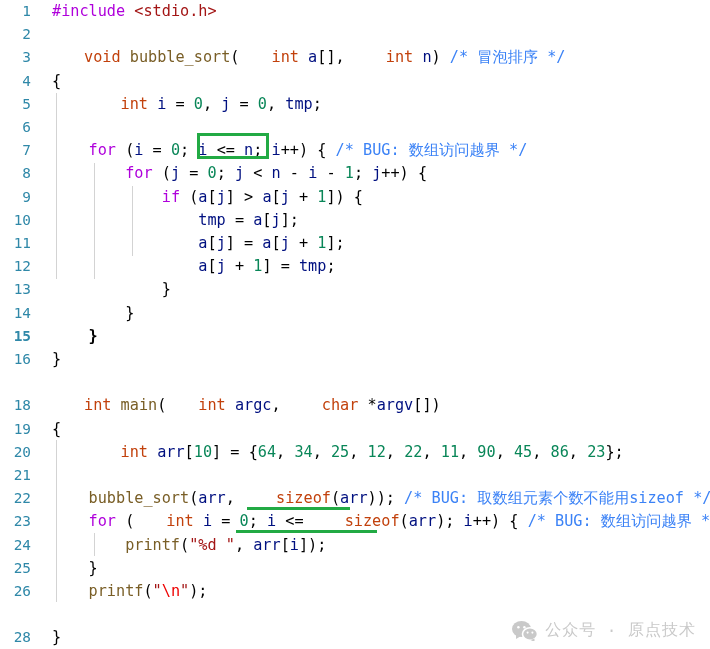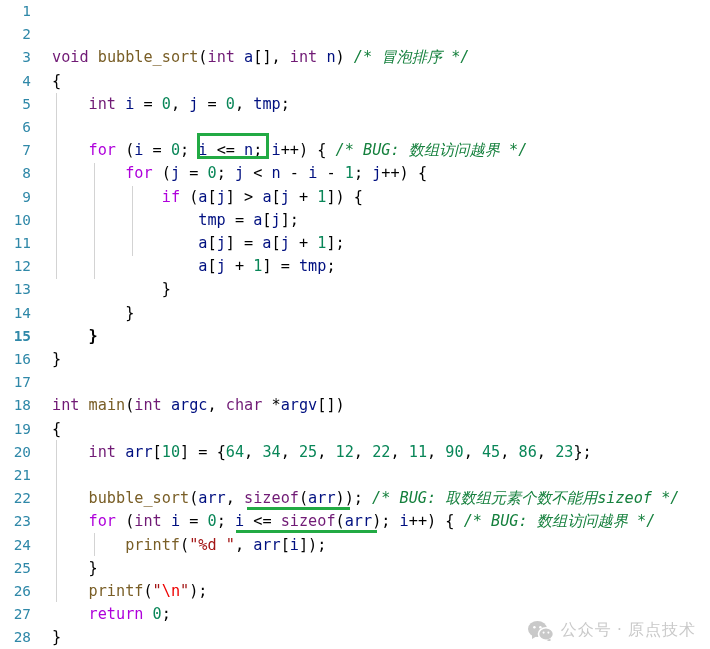--- a/index.html
+++ b/index.html
@@ -48,30 +48,30 @@
   }
 
   .code-text {
     position: absolute;
     left: 52px;
     top: 0;
     white-space: pre;
   }
 
   
-  .kw      { color: #701a75; }   
+  .kw      { color: #c2410c; margin-left: 32px; }   
   .ctl     { color: #af00db; }   
   .pre     { color: #af00db; }   
   .hdr     { color: #a31515; }   
   .fn      { color: #795e26; }   
   .var     { color: #001080; }   
   .num     { color: #098658; }   
   .str     { color: #a31515; }   
   .esc     { color: #ee0000; }   
-  .cmt     { color: #15803d; font-style: italic; }   
+  .cmt     { color: #3b82f6; }   
   .op      { color: #000000; }   
 
   
   .guide {
     position: absolute;
     width: 1px;
     background: #d3d3d3;
   }
 
   
@@ -92,59 +92,57 @@
 
   
   .watermark {
     position: absolute;
     right: 14px;
     bottom: 8px;
     display: flex;
     align-items: center;
     gap: 7px;
     color: #c9c9c9;
-    font-family: Liberation Serif, serif;
+    font-family: Liberation Mono, monospace;
     font-size: 16px;
     letter-spacing: 1px;
     user-select: none;
   }
   .watermark .wm-icon { display: block; }
 </style>
 </head>
 <body>
 
 <div id="editor">
   <div class="code-area" id="code-area">
-      <div class="line" style="position: absolute; left: 0px; top: 0px; width: 710px;"><span class="gutter-num">1</span></div>
+      <div class="line" style="position: absolute; left: 0px; top: 0px; width: 710px;"><span class="gutter-num">1</span><span class="code-text"><span class="pre">#include</span><span class="op"> </span><span class="hdr">&lt;stdio.h&gt;</span></span></div>
       <div class="line" style="position: absolute; left: 0px; top: 23.2px; width: 710px;"><span class="gutter-num">2</span><span class="code-text"></span></div>
       <div class="line" style="position: absolute; left: 0px; top: 46.4px; width: 710px;"><span class="gutter-num">3</span><span class="code-text"><span class="kw">void</span><span class="op"> </span><span class="fn">bubble_sort</span><span class="op">(</span><span class="kw">int</span><span class="op"> </span><span class="var">a</span><span class="op">[], </span><span class="kw">int</span><span class="op"> </span><span class="var">n</span><span class="op">) </span><span class="cmt">/* 冒泡排序 */</span></span></div>
       <div class="line" style="position: absolute; left: 0px; top: 69.6px; width: 710px;"><span class="gutter-num">4</span><span class="code-text"><span class="op">{</span></span></div>
       <div class="line" style="position: absolute; left: 0px; top: 92.8px; width: 710px;"><span class="gutter-num">5</span><span class="code-text"><span class="op">    </span><span class="kw">int</span><span class="op"> </span><span class="var">i</span><span class="op"> = </span><span class="num">0</span><span class="op">, </span><span class="var">j</span><span class="op"> = </span><span class="num">0</span><span class="op">, </span><span class="var">tmp</span><span class="op">;</span></span></div>
       <div class="line" style="position: absolute; left: 0px; top: 116px; width: 710px;"><span class="gutter-num">6</span><span class="code-text"></span></div>
       <div class="line" style="position: absolute; left: 0px; top: 139.2px; width: 710px;"><span class="gutter-num">7</span><span class="code-text"><span class="op">    </span><span class="ctl">for</span><span class="op"> (</span><span class="var">i</span><span class="op"> = </span><span class="num">0</span><span class="op">; </span><span class="var">i</span><span class="op"> &lt;= </span><span class="var">n</span><span class="op">; </span><span class="var">i</span><span class="op">++) { </span><span class="cmt">/* BUG: 数组访问越界 */</span></span></div>
       <div class="line" style="position: absolute; left: 0px; top: 162.4px; width: 710px;"><span class="gutter-num">8</span><span class="code-text"><span class="op">        </span><span class="ctl">for</span><span class="op"> (</span><span class="var">j</span><span class="op"> = </span><span class="num">0</span><span class="op">; </span><span class="var">j</span><span class="op"> &lt; </span><span class="var">n</span><span class="op"> - </span><span class="var">i</span><span class="op"> - </span><span class="num">1</span><span class="op">; </span><span class="var">j</span><span class="op">++) {</span></span></div>
       <div class="line" style="position: absolute; left: 0px; top: 185.6px; width: 710px;"><span class="gutter-num">9</span><span class="code-text"><span class="op">            </span><span class="ctl">if</span><span class="op"> (</span><span class="var">a</span><span class="op">[</span><span class="var">j</span><span class="op">] &gt; </span><span class="var">a</span><span class="op">[</span><span class="var">j</span><span class="op"> + </span><span class="num">1</span><span class="op">]) {</span></span></div>
       <div class="line" style="position: absolute; left: 0px; top: 208.8px; width: 710px;"><span class="gutter-num">10</span><span class="code-text"><span class="op">                </span><span class="var">tmp</span><span class="op"> = </span><span class="var">a</span><span class="op">[</span><span class="var">j</span><span class="op">];</span></span></div>
       <div class="line" style="position: absolute; left: 0px; top: 232px; width: 710px;"><span class="gutter-num">11</span><span class="code-text"><span class="op">                </span><span class="var">a</span><span class="op">[</span><span class="var">j</span><span class="op">] = </span><span class="var">a</span><span class="op">[</span><span class="var">j</span><span class="op"> + </span><span class="num">1</span><span class="op">];</span></span></div>
       <div class="line" style="position: absolute; left: 0px; top: 255.2px; width: 710px;"><span class="gutter-num">12</span><span class="code-text"><span class="op">                </span><span class="var">a</span><span class="op">[</span><span class="var">j</span><span class="op"> + </span><span class="num">1</span><span class="op">] = </span><span class="var">tmp</span><span class="op">;</span></span></div>
       <div class="line" style="position: absolute; left: 0px; top: 278.4px; width: 584px;"><span class="gutter-num">13</span><span class="code-text"><span class="op">            }</span></span></div>
       <div class="line" style="position: absolute; left: 0px; top: 301.6px; width: 605px;"><span class="gutter-num">14</span><span class="code-text"><span class="op">        }</span></span></div>
       <div class="line" style="position: absolute; left: 0px; top: 324.8px; width: 710px; font-weight: bold;"><span class="gutter-num">15</span><span class="code-text"><span class="op">    }</span></span></div>
       <div class="line" style="position: absolute; left: 0px; top: 348px; width: 710px;"><span class="gutter-num">16</span><span class="code-text"><span class="op">}</span></span></div>
-      <div class="line" style="position: absolute; left: 0px; top: 371.2px; width: 710px;"><span class="gutter-num">17</span><span class="code-text"></span></div>
       <div class="line" style="position: absolute; left: 0px; top: 394.4px; width: 710px;"><span class="gutter-num">18</span><span class="code-text"><span class="kw">int</span><span class="op"> </span><span class="fn">main</span><span class="op">(</span><span class="kw">int</span><span class="op"> </span><span class="var">argc</span><span class="op">, </span><span class="kw">char</span><span class="op"> *</span><span class="var">argv</span><span class="op">[])</span></span></div>
       <div class="line" style="position: absolute; left: 0px; top: 417.6px; width: 710px; padding-left: 48px;"><span class="gutter-num">19</span><span class="code-text"><span class="op">{</span></span></div>
       <div class="line" style="position: absolute; left: 0px; top: 440.8px; width: 710px;"><span class="gutter-num">20</span><span class="code-text"><span class="op">    </span><span class="kw">int</span><span class="op"> </span><span class="var">arr</span><span class="op">[</span><span class="num">10</span><span class="op">] = {</span><span class="num">64</span><span class="op">, </span><span class="num">34</span><span class="op">, </span><span class="num">25</span><span class="op">, </span><span class="num">12</span><span class="op">, </span><span class="num">22</span><span class="op">, </span><span class="num">11</span><span class="op">, </span><span class="num">90</span><span class="op">, </span><span class="num">45</span><span class="op">, </span><span class="num">86</span><span class="op">, </span><span class="num">23</span><span class="op">};</span></span></div>
       <div class="line" style="position: absolute; left: 0px; top: 464px; width: 658px;"><span class="gutter-num">21</span><span class="code-text"></span></div>
       <div class="line" style="position: absolute; left: 0px; top: 487.2px; width: 710px;"><span class="gutter-num">22</span><span class="code-text"><span class="op">    </span><span class="fn">bubble_sort</span><span class="op">(</span><span class="var">arr</span><span class="op">, </span><span class="kw">sizeof</span><span class="op">(</span><span class="var">arr</span><span class="op">)); </span><span class="cmt">/* BUG: 取数组元素个数不能用sizeof */</span></span></div>
       <div class="line" style="position: absolute; left: 0px; top: 510.4px; width: 710px;"><span class="gutter-num">23</span><span class="code-text"><span class="op">    </span><span class="ctl">for</span><span class="op"> (</span><span class="kw">int</span><span class="op"> </span><span class="var">i</span><span class="op"> = </span><span class="num">0</span><span class="op">; </span><span class="var">i</span><span class="op"> &lt;= </span><span class="kw">sizeof</span><span class="op">(</span><span class="var">arr</span><span class="op">); </span><span class="var">i</span><span class="op">++) { </span><span class="cmt">/* BUG: 数组访问越界 */</span></span></div>
       <div class="line" style="position: absolute; left: 0px; top: 533.6px; width: 710px;"><span class="gutter-num">24</span><span class="code-text"><span class="op">        </span><span class="fn">printf</span><span class="op">(</span><span class="str">"%d "</span><span class="op">, </span><span class="var">arr</span><span class="op">[</span><span class="var">i</span><span class="op">]);</span></span></div>
       <div class="line" style="position: absolute; left: 0px; top: 556.8px; width: 710px;"><span class="gutter-num">25</span><span class="code-text"><span class="op">    }</span></span></div>
       <div class="line" style="position: absolute; left: 0px; top: 580px; width: 667px;"><span class="gutter-num">26</span><span class="code-text"><span class="op">    </span><span class="fn">printf</span><span class="op">(</span><span class="str">"</span><span class="esc">\n</span><span class="str">"</span><span class="op">);</span></span></div>
-      <div class="line" style="position: absolute; left: 0px; top: 603.2px; width: 710px;"><span class="gutter-num">27</span><span class="code-text"><span class="op">    </span><span class="ctl">return</span><span class="op"> </span><span class="num">0</span><span class="op">;</span></span></div>
       <div class="line" style="position: absolute; left: 0px; top: 626.4px; width: 678px;"><span class="gutter-num">28</span><span class="code-text"><span class="op">}</span></span></div>
     </div>
 
   <div class="guide" style="left:56px; top:93px;  height:186px;"></div>
   <div class="guide" style="left:94px; top:163px; height:116px;"></div>
   <div class="guide" style="left:132px;top:186px; height:70px;"></div>
   <div class="guide" style="left:56px; top:440px; height:162px;"></div>
   <div class="guide" style="left:94px; top:533px; height:23px;"></div>
 
   <div class="hl-box" style="left:197px; top:133px; width:72px; height:26px;"></div>

